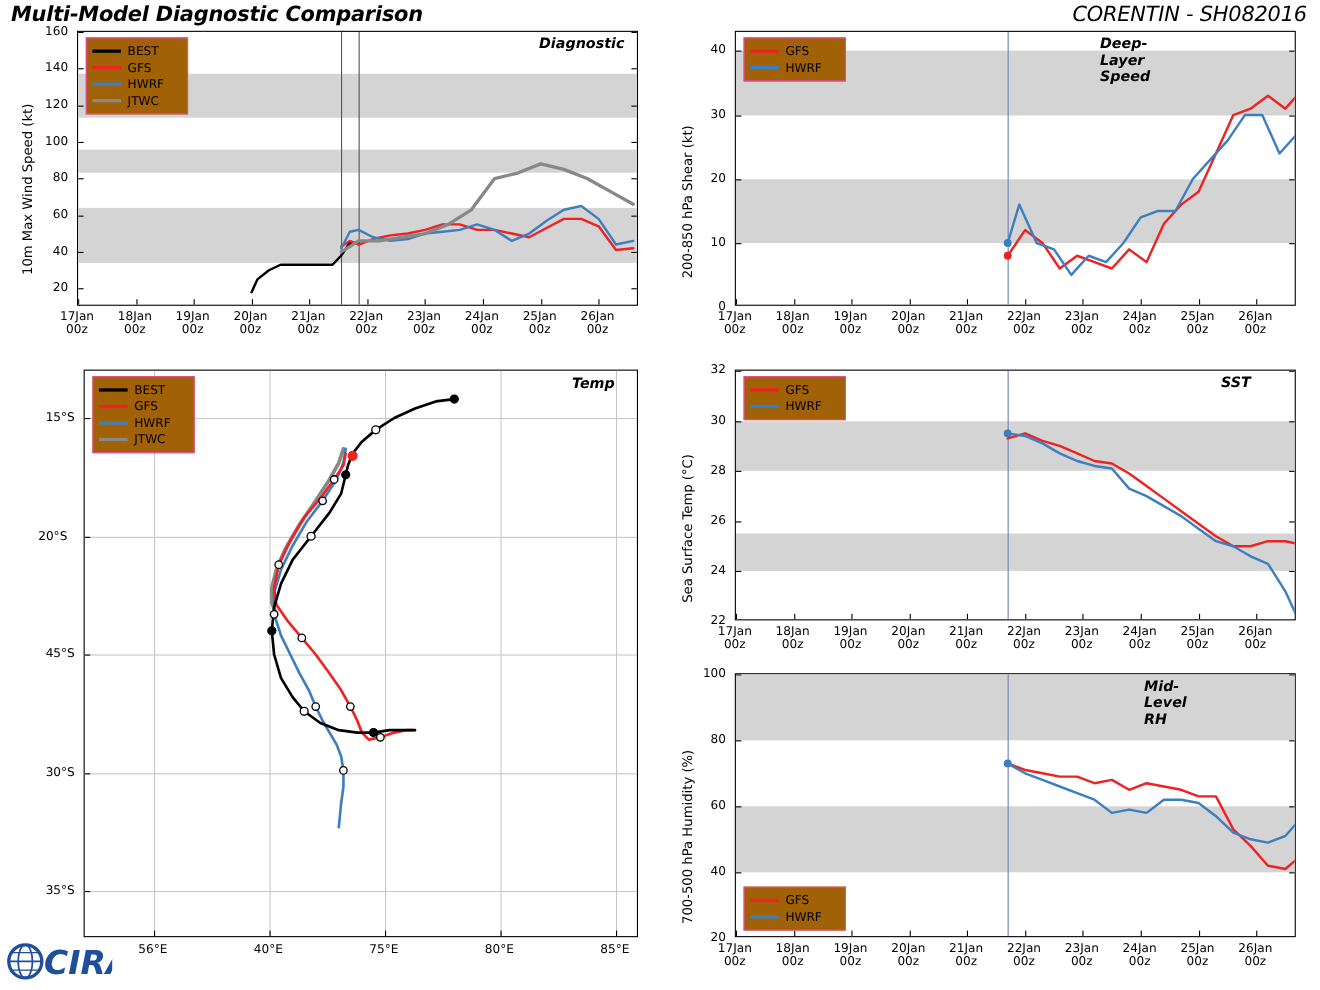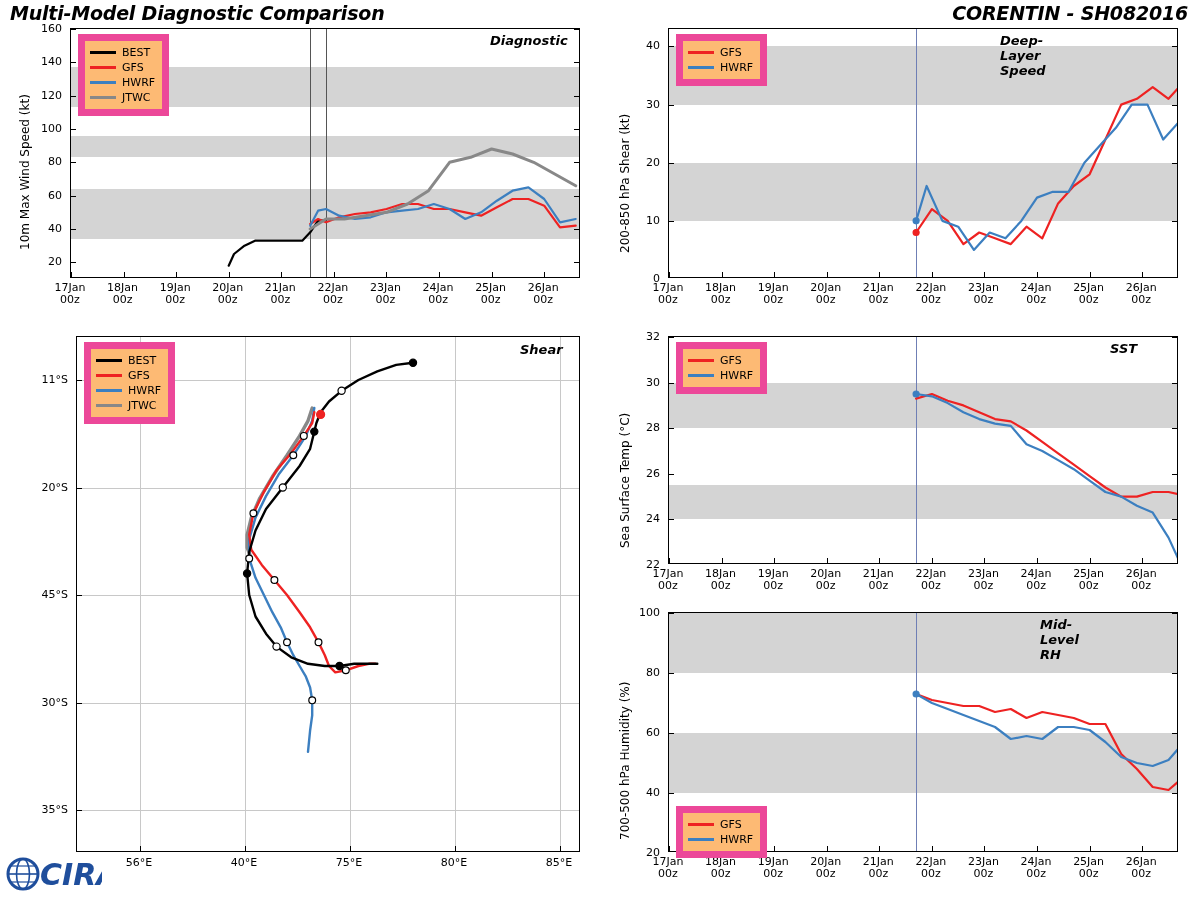--- a/index.html
+++ b/index.html
@@ -21,21 +21,21 @@
     font-size: 19px;
     font-weight: bold;
     font-style: italic;
     color: #000;
     letter-spacing: -0.2px;
   }
   .title-right {
     position: absolute;
     right: 12px; top: 2px;
     font-size: 19px;
-    font-weight: bold;
+    font-weight: normal;
     font-style: italic;
     color: #000;
     letter-spacing: -0.2px;
   }
   .panel {
     position: absolute;
   }
   .plotbox {
     position: absolute;
     border: 1px solid #000;
@@ -105,23 +105,23 @@
   }
   .axis-label {
     position: absolute;
     font-size: 12px;
     color: #000;
     white-space: nowrap;
     transform-origin: 0 0;
   }
   .legend {
     position: absolute;
-    background: #fdba74;
-    border: 7px solid #ec4899;
-    padding: 4px 7px 4px 5px;
+    background: #a16207;
+    border: 1px solid #ec4899;
+    padding: 4px 21px 4px 5px;
     z-index: 45;
   }
   .legend-row {
     display: flex;
     align-items: center;
     height: 15px;
   }
   .legend-swatch {
     width: 26px;
     height: 3px;
@@ -255,21 +255,21 @@
           <circle cx="197.40000000000012" cy="242.95" r="3.4" fill="#fff" stroke="#000" stroke-width="1.2"></circle>
           <circle cx="241.5" cy="305.29999999999995" r="3.4" fill="#fff" stroke="#000" stroke-width="1.2"></circle>
           <circle cx="268.79999999999995" cy="333.25" r="3.4" fill="#fff" stroke="#000" stroke-width="1.2"></circle>
           <circle cx="216.29999999999993" cy="118.25" r="3.4" fill="#fff" stroke="#000" stroke-width="1.2"></circle>
           <circle cx="172.20000000000005" cy="221.45" r="3.4" fill="#fff" stroke="#000" stroke-width="1.2"></circle>
           <circle cx="210" cy="305.29999999999995" r="3.4" fill="#fff" stroke="#000" stroke-width="1.2"></circle>
           <circle cx="235.20000000000005" cy="363.34999999999997" r="3.4" fill="#fff" stroke="#000" stroke-width="1.2"></circle>
           <circle cx="243.59999999999988" cy="77.40000000000003" r="4" fill="#ee2222" stroke="#ee2222" stroke-width="1.2"></circle>
         </svg>
       </div>
-    <div class="panel-label" id="lbl-track" style="left:520px; top:342px;">Shear</div>
+    <div class="panel-label" id="lbl-track" style="left:520px; top:342px;">Temp</div>
     <div class="legend" id="leg-track" style="left:84px; top:342px;">
         <div class="legend-row">
           <span class="legend-swatch" style="background: rgb(0, 0, 0);"></span>
           <span class="legend-text">BEST</span>
         </div>
         <div class="legend-row">
           <span class="legend-swatch" style="background: rgb(238, 34, 34);"></span>
           <span class="legend-text">GFS</span>
         </div>
         <div class="legend-row">
@@ -486,18 +486,18 @@
     <div class="xtick" style="left: 930.887px; top: 856px;"><span>22Jan</span><br><span>00z</span></div>
     <div class="xtick" style="left: 983.464px; top: 856px;"><span>23Jan</span><br><span>00z</span></div>
     <div class="xtick" style="left: 1036.04px; top: 856px;"><span>24Jan</span><br><span>00z</span></div>
     <div class="xtick" style="left: 1088.62px; top: 856px;"><span>25Jan</span><br><span>00z</span></div>
     <div class="xtick" style="left: 1141.2px; top: 856px;"><span>26Jan</span><br><span>00z</span></div>
     <div class="xtick" style="left: 139px; top: 857px;">56°E</div>
     <div class="xtick" style="left: 244px; top: 857px;">40°E</div>
     <div class="xtick" style="left: 349px; top: 857px;">75°E</div>
     <div class="xtick" style="left: 454px; top: 857px;">80°E</div>
     <div class="xtick" style="left: 559px; top: 857px;">85°E</div>
-    <div class="ytick" style="left: 28px; width: 40px; top: 379px;">11°S</div>
-    <div class="ytick" style="left: 28px; width: 40px; top: 486.5px;">20°S</div>
+    <div class="ytick" style="left: 28px; width: 40px; top: 379px;">15°S</div>
+    <div class="ytick" style="left: 28px; width: 40px; top: 486.5px; text-align: center;">20°S</div>
     <div class="ytick" style="left: 28px; width: 40px; top: 594px;">45°S</div>
     <div class="ytick" style="left: 28px; width: 40px; top: 701.5px;">30°S</div>
     <div class="ytick" style="left: 28px; width: 40px; top: 809px;">35°S</div>
   </div>
 
 </body></html>

